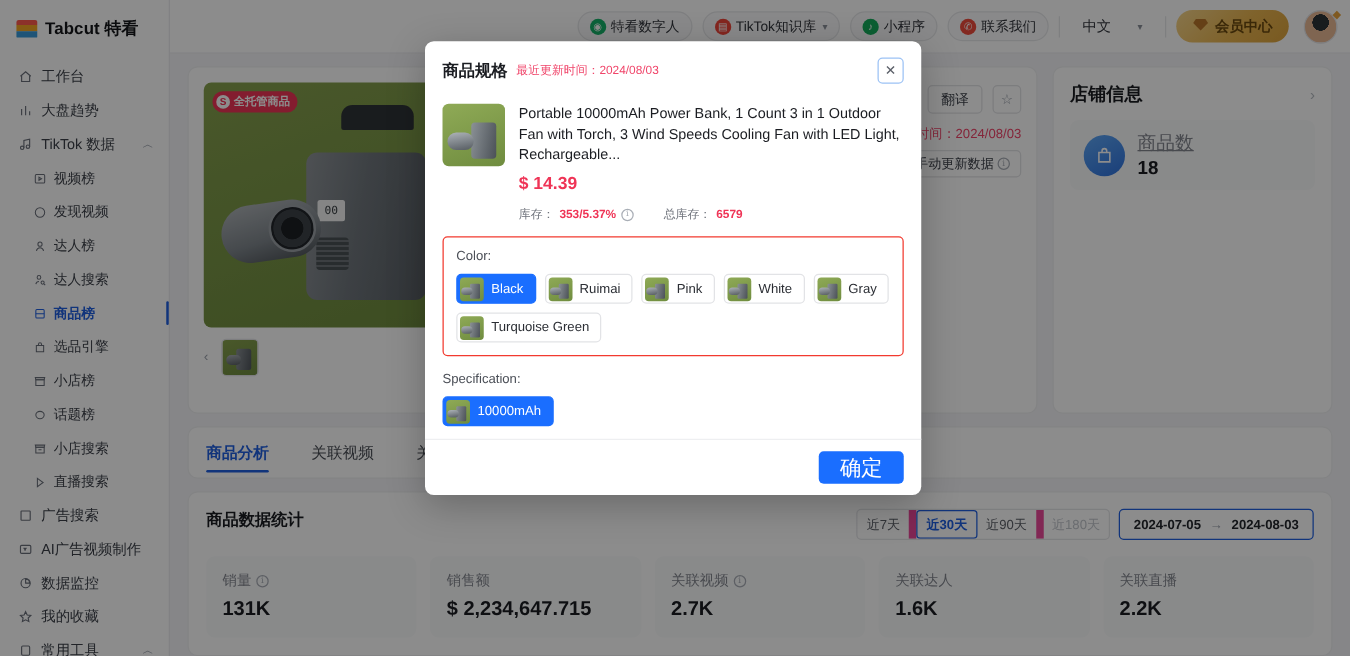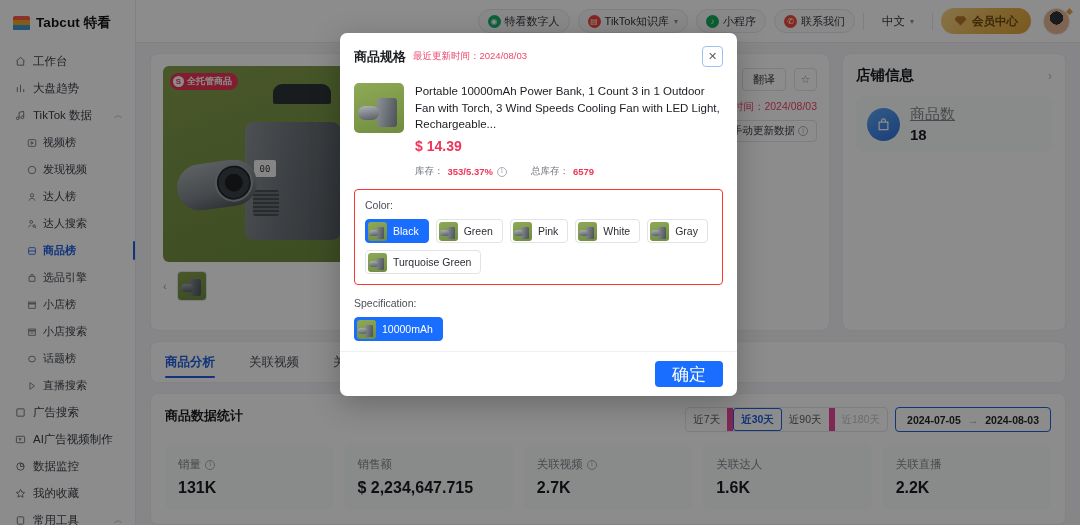--- a/index.html
+++ b/index.html
@@ -56,21 +56,21 @@
     padding: 0 9px; border: 1px solid #e6e7ea; border-radius: 13px;
     background: #fafafb; font-size: 11px; color: #32353c; cursor: pointer; white-space: nowrap;
   }
   .dot-ico { width: 13px; height: 13px; border-radius: 50%; display: inline-flex;
     align-items: center; justify-content: center; color: #fff; font-size: 8px; flex: 0 0 13px;}
   .dot-green { background: #17b26a; }
   .dot-red { background: #f0453a; }
   .dot-green2 { background: #14ae5c; }
   .dot-red2 { background: #ee4b3c; }
   .caret { font-size: 8px; color: #8b909a; margin-left: 1px;}
-  .lang { display: inline-flex; align-items: center; gap: 4px; font-size: 11.5px;
+  .lang { display: inline-flex; align-items: center; gap: 20px; font-size: 11.5px;
      color: #32353c; padding: 0 10px; cursor: pointer; }
   .divider-v { width: 1px; height: 17px; background: #e6e7ea; }
   .vip-btn {
     display: inline-flex; align-items: center; gap: 5px; height: 26px; padding: 0 13px;
     border-radius: 13px; font-size: 11.5px; color: #6b4a10; font-weight: bold; cursor: pointer;
     background: linear-gradient(135deg,#f5d48a 0%,#e8b450 55%,#dca33c 100%);
   }
   .avatar-wrap { position: relative; width: 27px; height: 27px; margin-left: 4px; cursor: pointer; }
   .avatar {
     width: 27px; height: 27px; border-radius: 50%; overflow: hidden;
@@ -364,34 +364,34 @@
             <svg width="10" height="10" viewBox="0 0 24 24" fill="none" stroke="currentColor" stroke-width="2">
               <path d="M4 9h16v11H4z"></path>
               <path d="M3 5h18l-1 4H4z"></path>
             </svg>
           </span>
         <span>小店榜</span>
       </div>
       <div class="nav-item sub">
         <span class="ico">
             <svg width="10" height="10" viewBox="0 0 24 24" fill="none" stroke="currentColor" stroke-width="2">
+              <ellipse cx="12" cy="12" rx="8" ry="7"></ellipse>
+            </svg>
+          </span>
+        <span>话题榜</span>
+      </div>
+      <div class="nav-item sub">
+        <span class="ico">
+            <svg width="10" height="10" viewBox="0 0 24 24" fill="none" stroke="currentColor" stroke-width="2">
               <path d="M4 9h16v11H4z"></path>
               <path d="M3 5h18l-1 4H4z"></path>
               <path d="M9 14h6"></path>
             </svg>
           </span>
         <span>小店搜索</span>
-      </div>
-      <div class="nav-item sub">
-        <span class="ico">
-            <svg width="10" height="10" viewBox="0 0 24 24" fill="none" stroke="currentColor" stroke-width="2">
-              <ellipse cx="12" cy="12" rx="8" ry="7"></ellipse>
-            </svg>
-          </span>
-        <span>话题榜</span>
       </div>
       <div class="nav-item sub">
         <span class="ico">
             <svg width="10" height="10" viewBox="0 0 24 24" fill="none" stroke="currentColor" stroke-width="2">
               <path d="M7 4l11 8-11 8z"></path>
             </svg>
           </span>
         <span>直播搜索</span>
       </div>
       <div class="nav-item">
@@ -645,21 +645,21 @@
                 <span class="b"></span>
                 <span class="f"></span>
               </span>
             <span>Black</span>
           </span>
           <span class="chip">
             <span class="chip-img">
                 <span class="b"></span>
                 <span class="f"></span>
               </span>
-            <span>Green</span>
+            <span>Ruimai</span>
           </span>
           <span class="chip">
             <span class="chip-img">
                 <span class="b"></span>
                 <span class="f"></span>
               </span>
             <span>Pink</span>
           </span>
           <span class="chip">
             <span class="chip-img">

